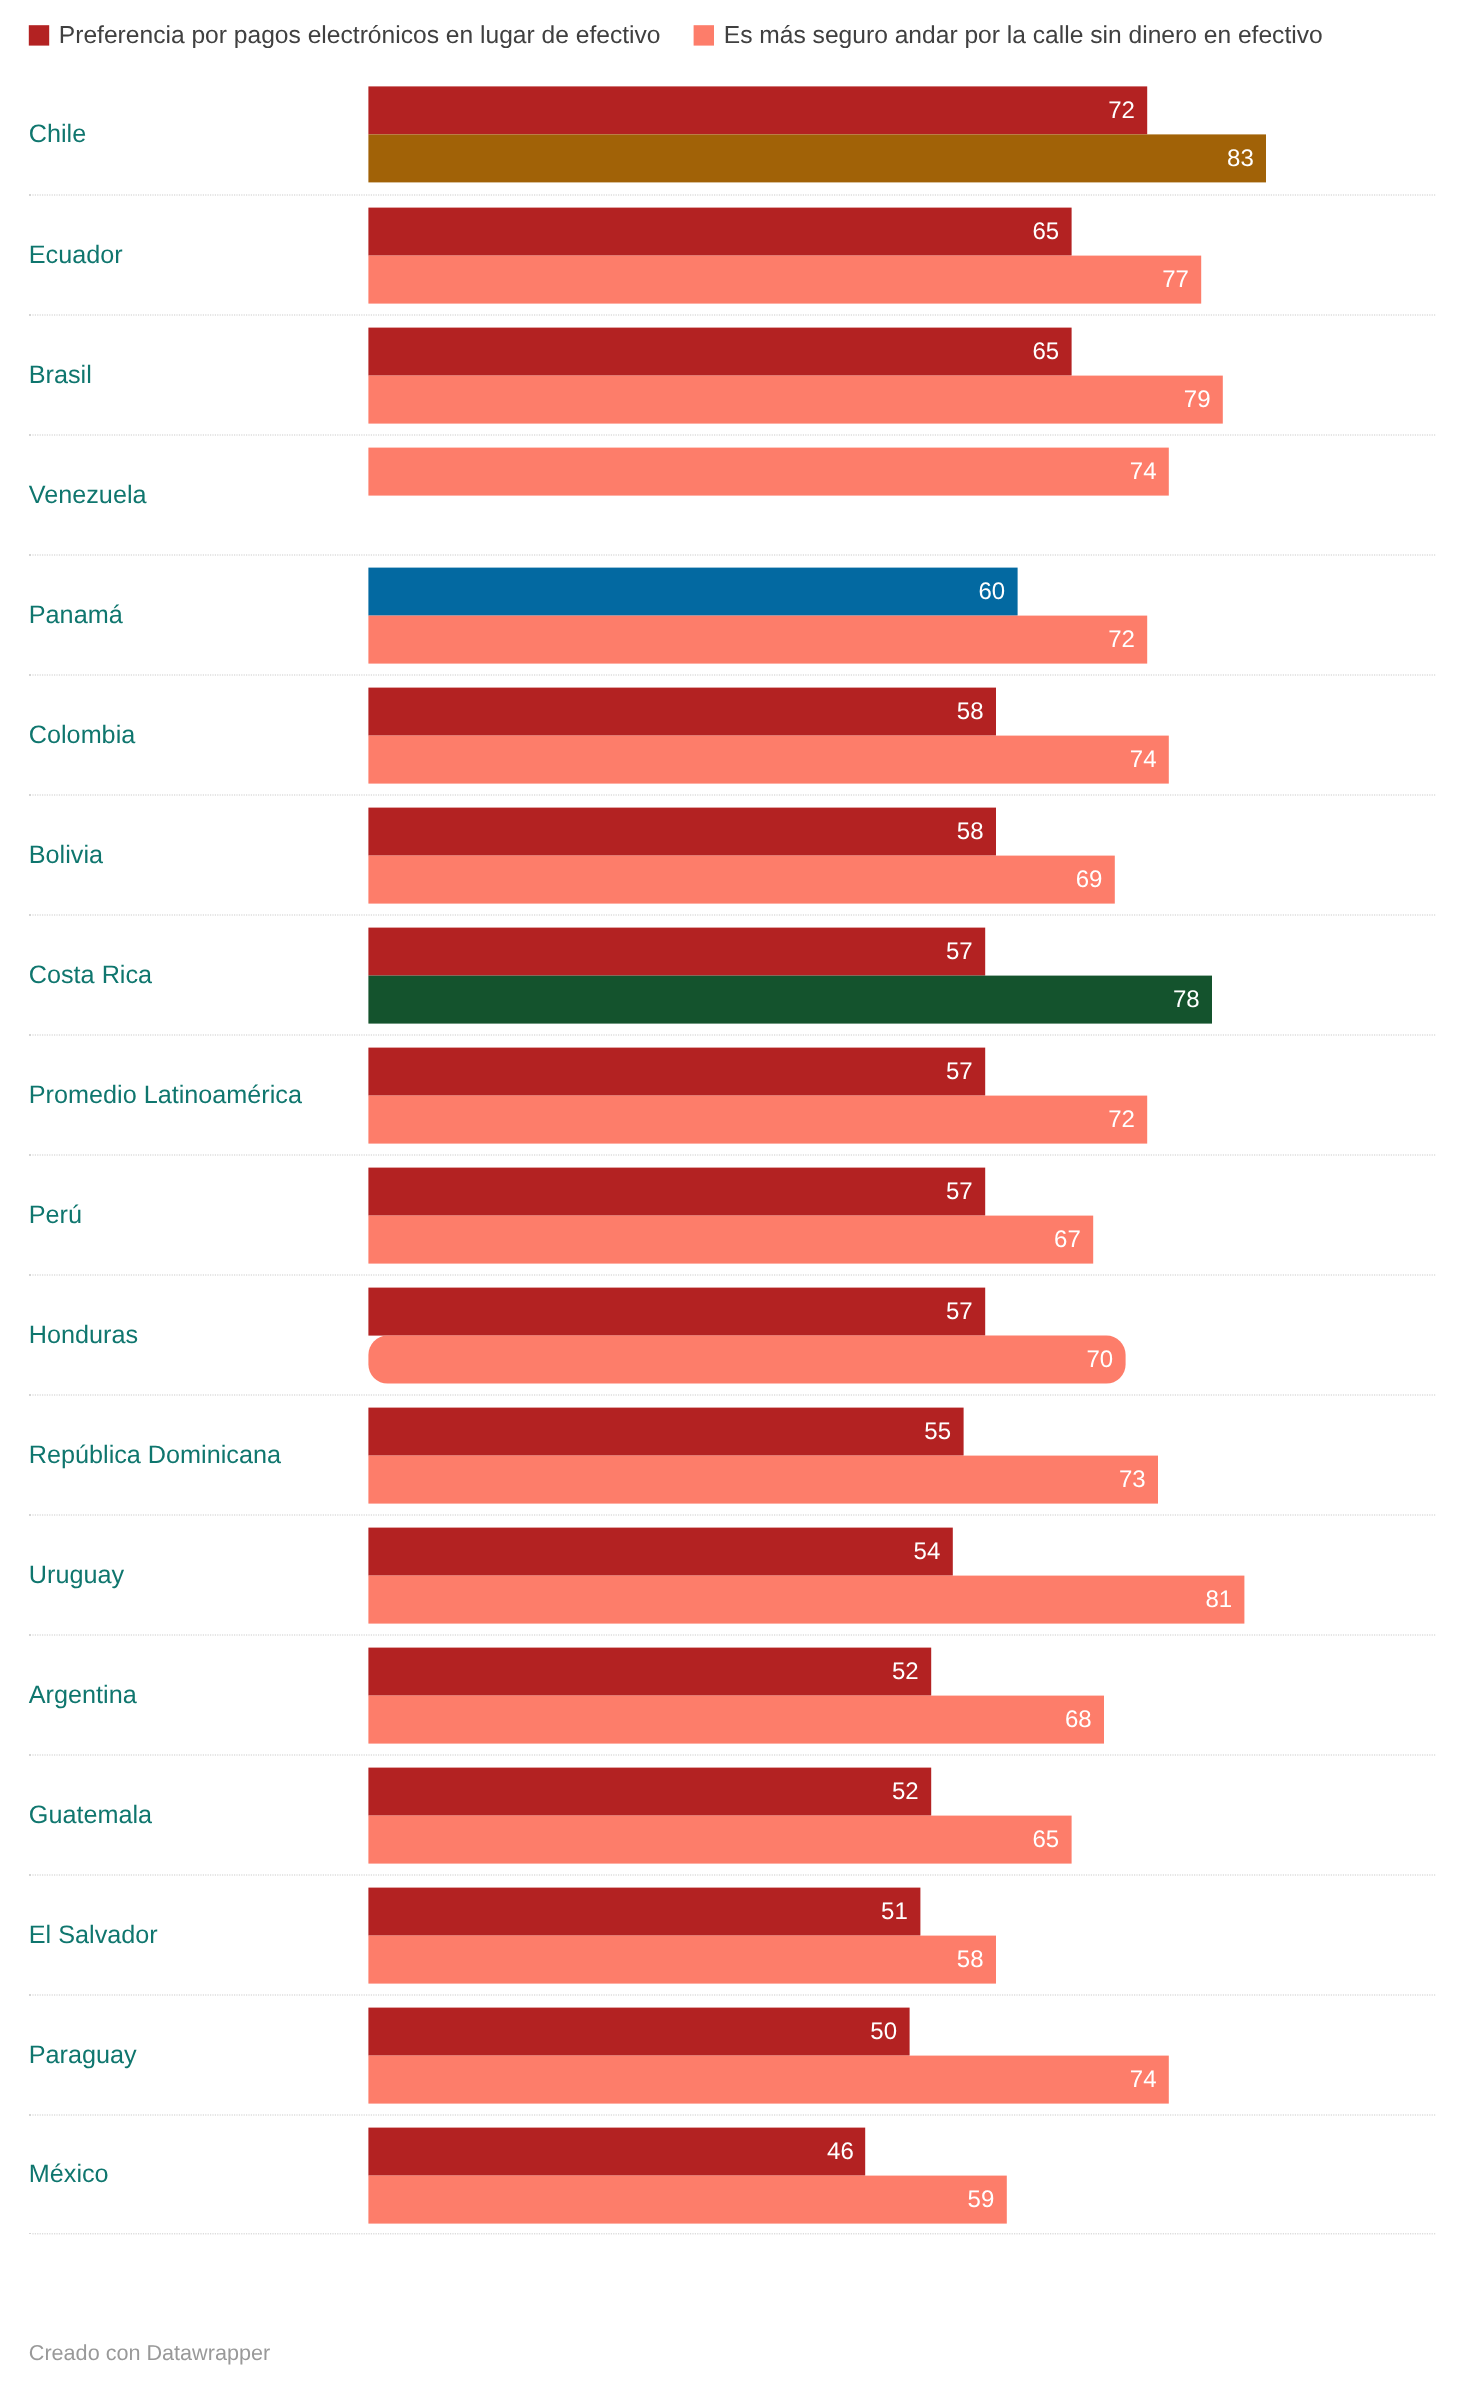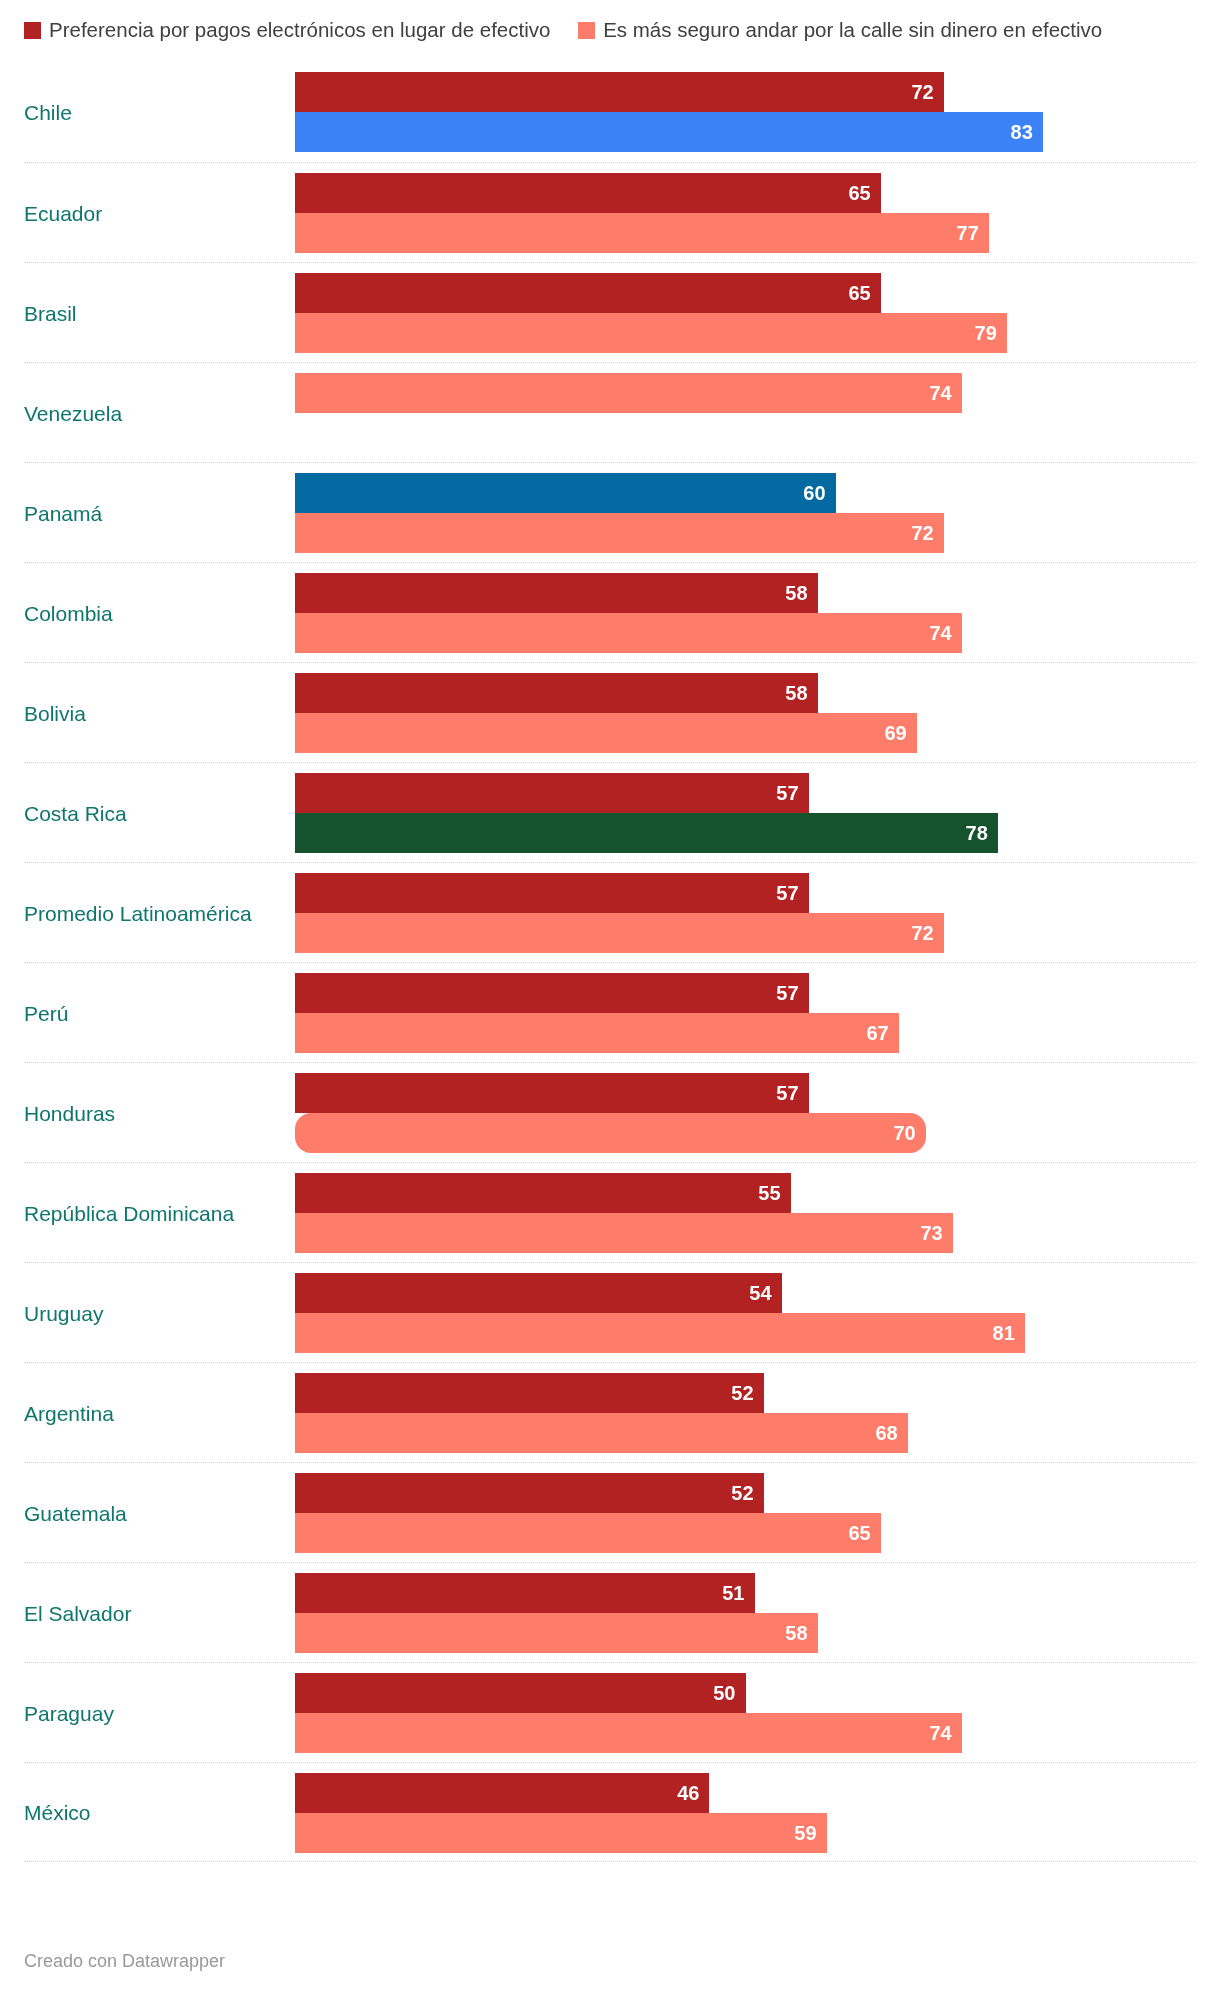--- a/index.html
+++ b/index.html
@@ -83,27 +83,26 @@
     top: 10px;
     bottom: 10px;
   }
   .bar-track {
     position: relative;
     height: 40px;
     width: 100%;
   }
   .bar {
     position: absolute;
-    left: 0;
+    left: 12px;
     top: 0;
     height: 40px;
     display: flex;
     align-items: center;
     justify-content: flex-end;
-    font-weight: bold;
   }
   .bar-value {
     font-size: 20px;
     line-height: 20px;
     color: #ffffff;
     padding-right: 10px;
     white-space: nowrap;
   }
 
   
@@ -132,21 +131,21 @@
   <div class="rows" id="rows">
       <div class="row">
         <div class="row-label">Chile</div>
         <div class="bars">
           <div class="bar-track">
             <div class="bar" style="background: rgb(179, 34, 34); width: 72%;">
               <span class="bar-value">72</span>
             </div>
           </div>
           <div class="bar-track">
-            <div class="bar" style="background: #3b82f6; width: 83%;">
+            <div class="bar" style="background: #a16207; width: 83%;">
               <span class="bar-value">83</span>
             </div>
           </div>
         </div>
       </div>
       <div class="row">
         <div class="row-label">Ecuador</div>
         <div class="bars">
           <div class="bar-track">
             <div class="bar" style="background: rgb(179, 34, 34); width: 65%;">

